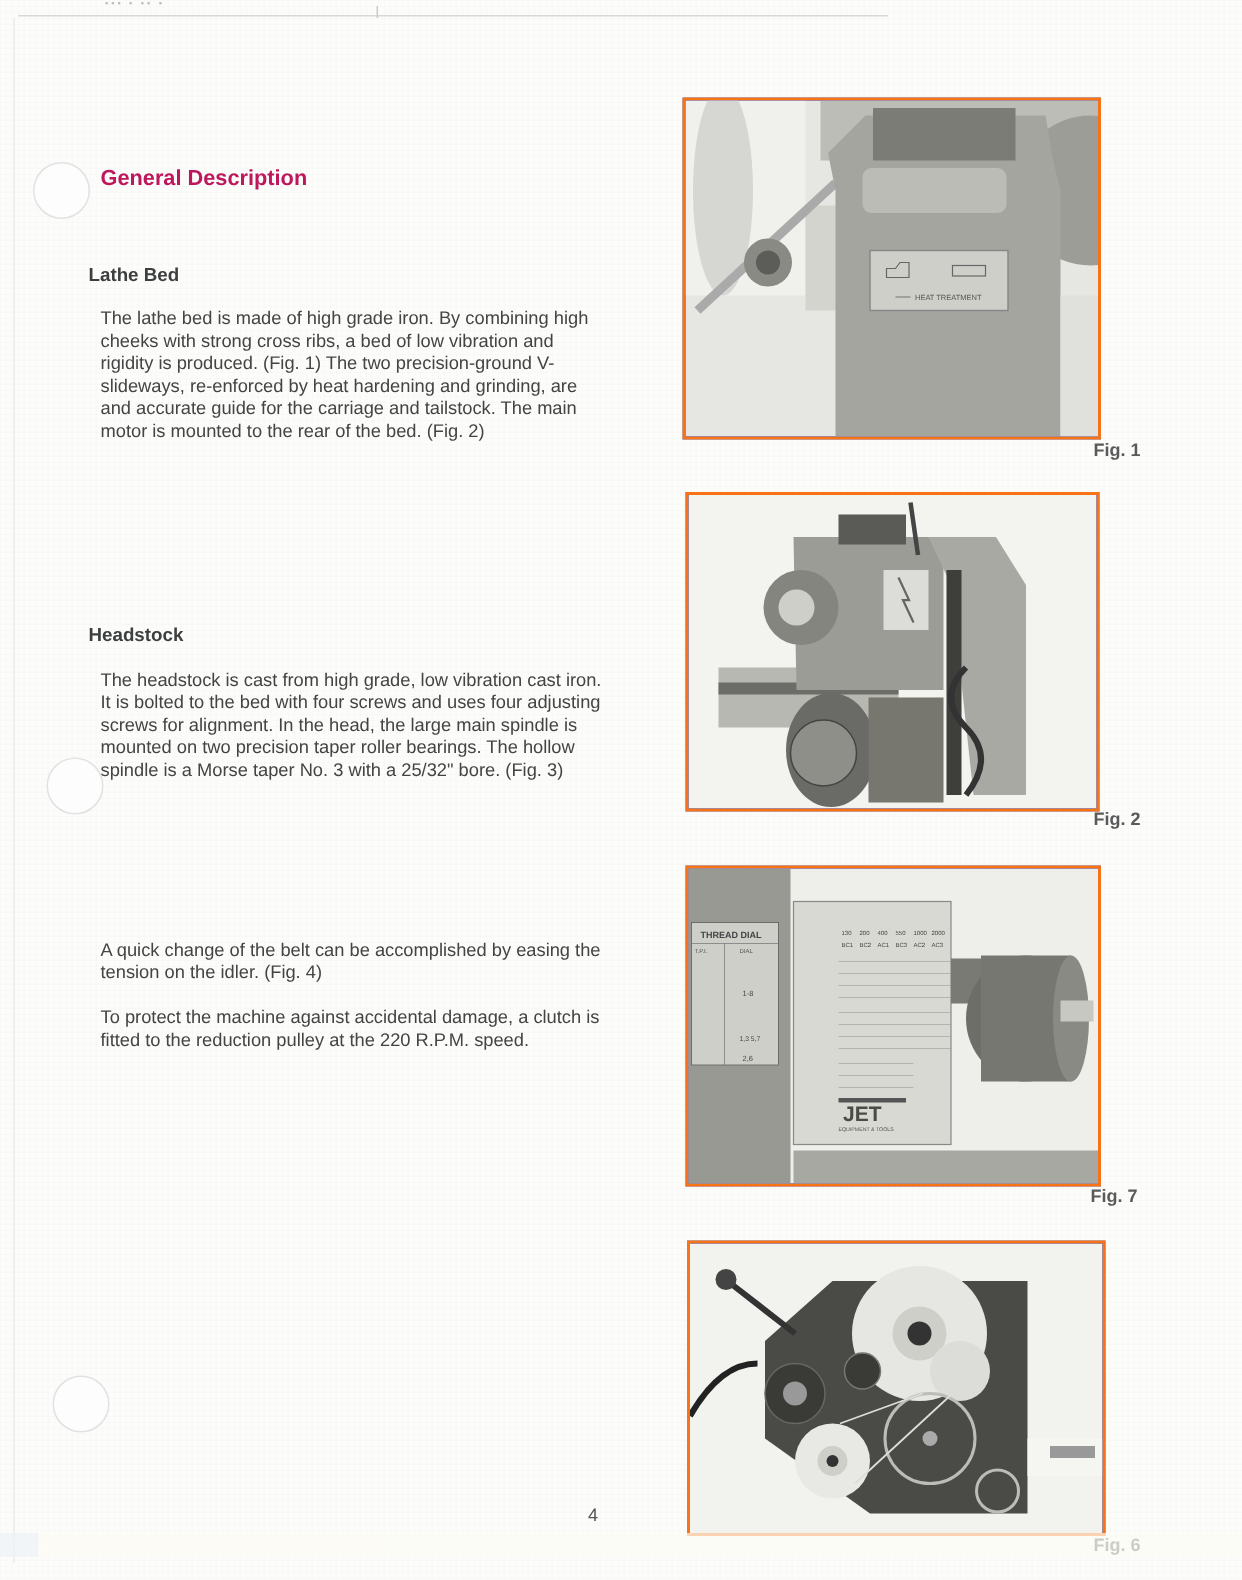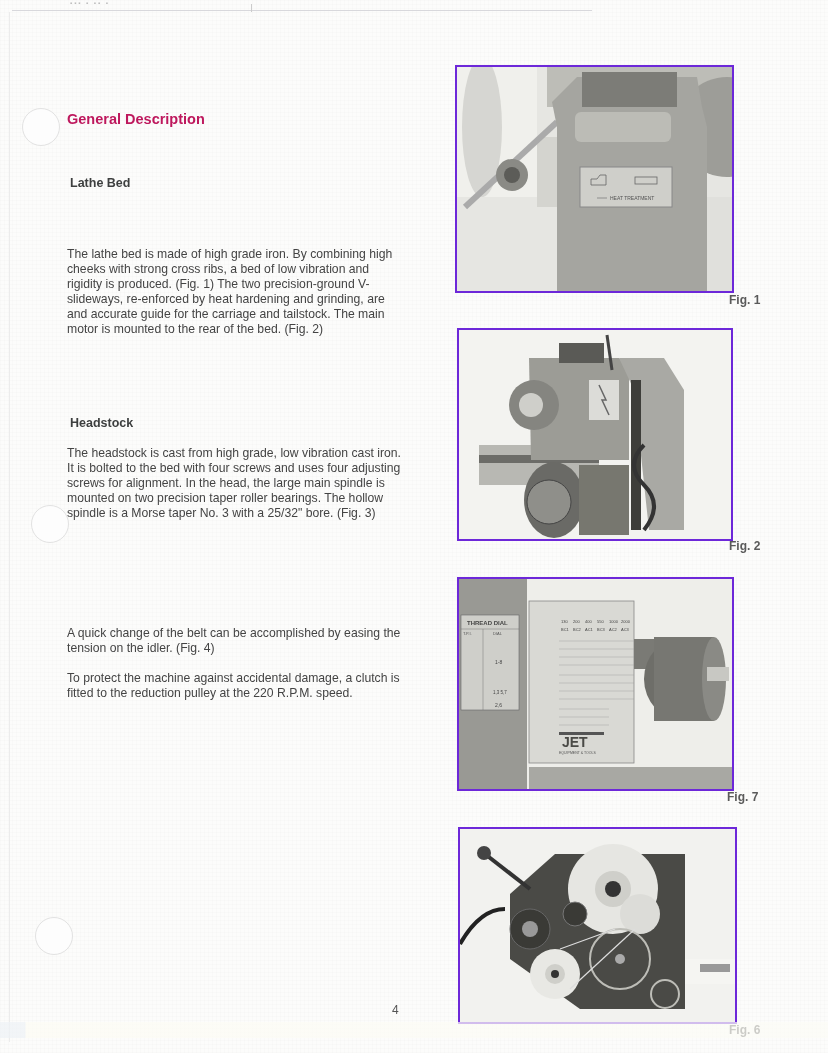--- a/index.html
+++ b/index.html
@@ -32,30 +32,30 @@
     }
     .punch-hole {
       position: absolute; width: 36px; height: 36px; border-radius: 50%;
       border: 1px solid #e2e2e2; background: #fdfdfd;
     }
     .title {
       position: absolute; left: 67px; top: 111px;
       font-size: 14.5px; font-weight: bold; color: #be185d;
     }
     .subhead {
-      position: absolute; left: 70px;
+      position: absolute; left: 59px;
       font-size: 12.5px; font-weight: bold; color: #3d3f3f;
     }
     .para {
       position: absolute; left: 67px; width: 340px;
       font-size: 12.2px; line-height: 15px; color: #444;
       margin: 0;
     }
     .figure {
-      position: absolute; border: 2px solid #6d28d9; overflow: hidden;
+      position: absolute; border: 2px solid #f97316; overflow: hidden;
       background: #3b82f6;
     }
     .fig-caption {
       position: absolute; font-size: 12px; font-weight: bold; color: #5a5a5a; padding-left: 32px;
     }
     .page-number {
       position: absolute; left: 392px; top: 1003px; font-size: 12px; color: #555;
     }
     .bottom-smudge {
       position: absolute; left: 0; top: 1022px; width: 828px; height: 16px;
@@ -73,21 +73,21 @@
 <div class="top-tick"></div>
 <div class="left-edge"></div>
 
 <div class="punch-hole" style="left:22px;top:108px;"></div>
 <div class="punch-hole" style="left:31px;top:505px;"></div>
 <div class="punch-hole" style="left:35px;top:917px;"></div>
 
 <div class="title">General Description</div>
 
 <div class="subhead" style="top:176px;">Lathe Bed</div>
-<p class="para" style="top:205px;margin-top:42px;">The lathe bed is made of high grade iron.  By combining high cheeks with strong cross ribs, a bed of low vibration and rigidity is produced.  (Fig. 1)  The two precision-ground V-slideways, re-enforced by heat hardening and grinding, are and accurate guide for the carriage and tailstock.  The main motor is mounted to the rear of the bed.  (Fig. 2)</p>
+<p class="para" style="top:205px;">The lathe bed is made of high grade iron.  By combining high cheeks with strong cross ribs, a bed of low vibration and rigidity is produced.  (Fig. 1)  The two precision-ground V-slideways, re-enforced by heat hardening and grinding, are and accurate guide for the carriage and tailstock.  The main motor is mounted to the rear of the bed.  (Fig. 2)</p>
 
 <div class="subhead" style="top:416px;">Headstock</div>
 <p class="para" style="top:446px;">The headstock is cast from high grade, low vibration cast iron.  It is bolted to the bed with four screws and uses four adjusting screws for alignment.  In the head, the large main spindle is mounted on two precision taper roller bearings.  The hollow spindle is a Morse taper No. 3 with a 25/32" bore.  (Fig. 3)</p>
 
 <p class="para" style="top:626px;">A quick change of the belt can be accomplished by easing the tension on the idler.  (Fig. 4)</p>
 <p class="para" style="top:671px;">To protect the machine against accidental damage, a clutch is fitted to the reduction pulley at the 220 R.P.M. speed.</p>
 
 <div class="figure" style="left:455px;top:65px;width:275px;height:224px;">
   <svg width="275" height="224" viewBox="0 0 275 224">
     <rect width="275" height="224" fill="#e6e6e2"></rect>

